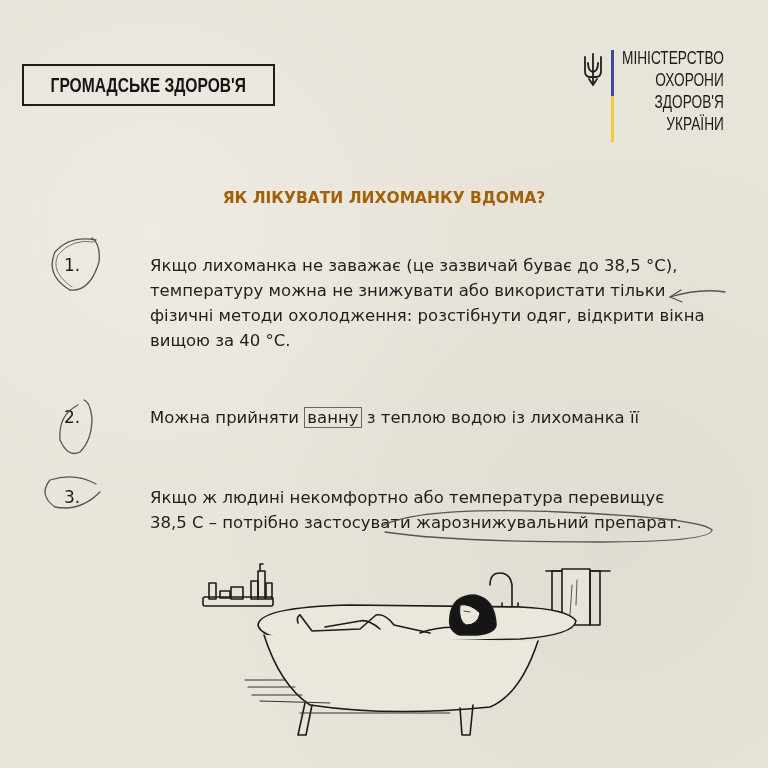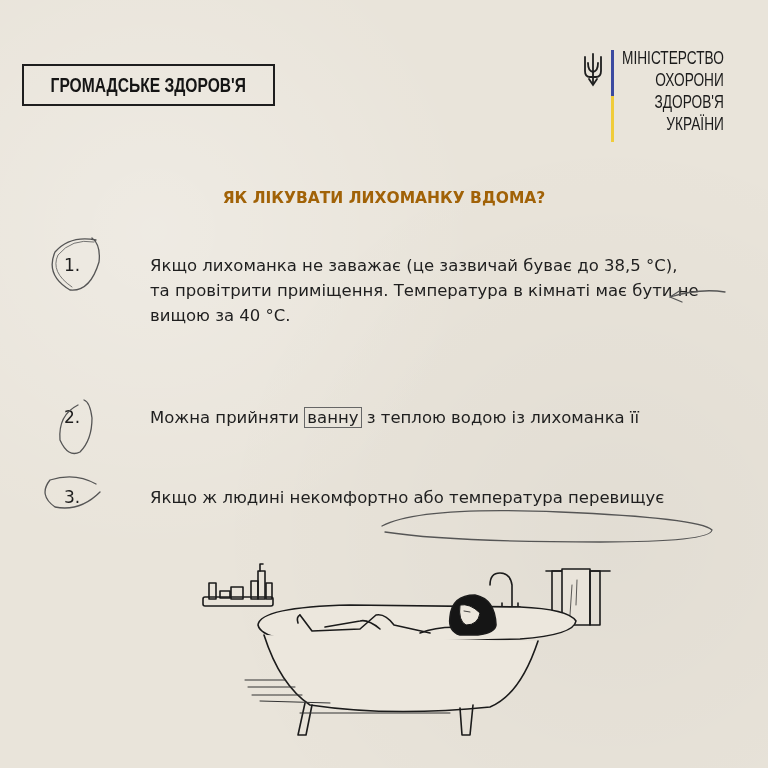--- a/index.html
+++ b/index.html
@@ -79,36 +79,38 @@
     <span>УКРАЇНИ</span>
   </div>
 </div>
 
 <div class="abs title">ЯК ЛІКУВАТИ ЛИХОМАНКУ ВДОМА?</div>
 
 <div class="abs item item1">
   <div class="num">1.</div>
   <div class="text">
     <div>Якщо лихоманка не заважає (це зазвичай буває до 38,5 °C),</div>
-    <div>та провітрити приміщення. Температура в кімнаті має бути не</div>
+    <div>температуру можна не знижувати або використати тільки</div>
+    <div>фізичні методи охолодження: розстібнути одяг, відкрити вікна</div>
     <div>вищою за 40  °C.</div>
   </div>
 </div>
 
 <div class="abs item item2">
   <div class="num">2.</div>
   <div class="text">
     <div><span>Можна прийняти </span><span class="boxed">ванну</span><span> з теплою водою із лихоманка її</span></div>
   </div>
 </div>
 
 <div class="abs item item3">
   <div class="num">3.</div>
   <div class="text">
     <div>Якщо ж людині некомфортно або температура перевищує</div>
+    <div><span>38,5 С – потрібно застосувати </span><span>жарознижувальний препарат.</span></div>
   </div>
 </div>
 
 <svg class="overlay" width="768" height="768">
   <g fill="none" stroke="#555" stroke-width="1.3" stroke-linecap="round">
 
     <path d="M96 240 Q70 235 55 252 Q45 275 70 290 Q90 292 99 262 Q101 245 92 238"></path>
     <path d="M94 242 Q72 238 58 255 Q50 272 72 287" stroke-width="0.8"></path>
 
     <path d="M725 292 Q700 288 670 297"></path>

